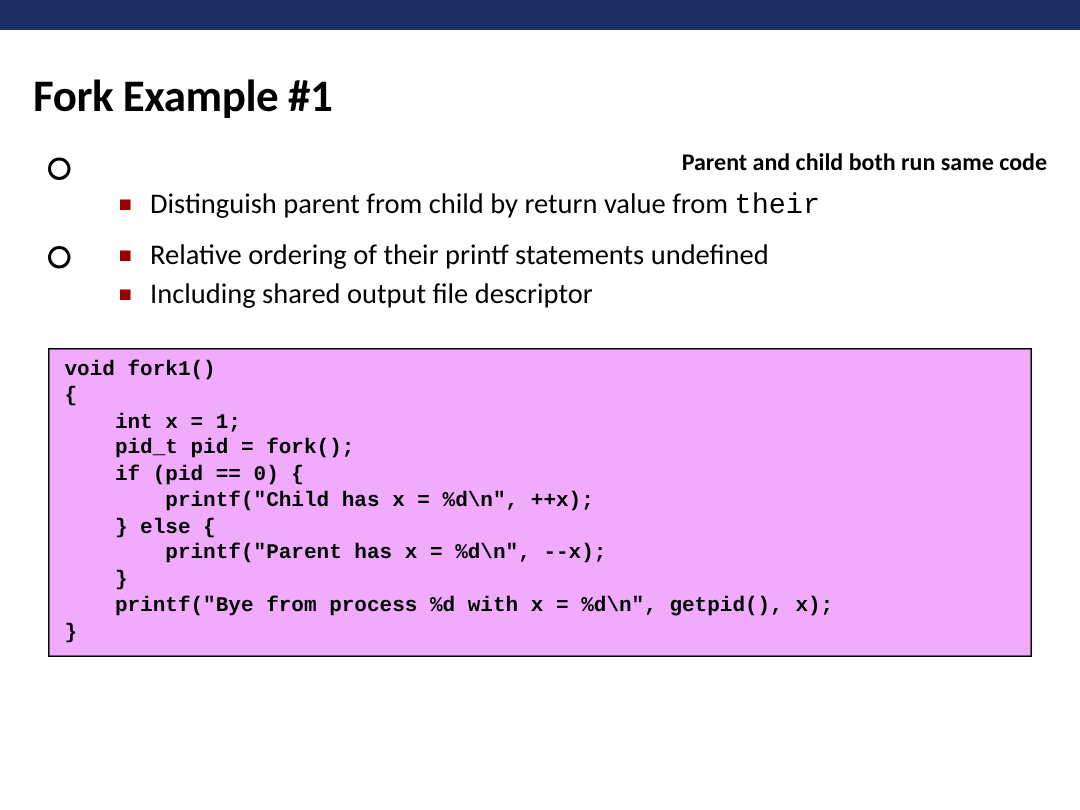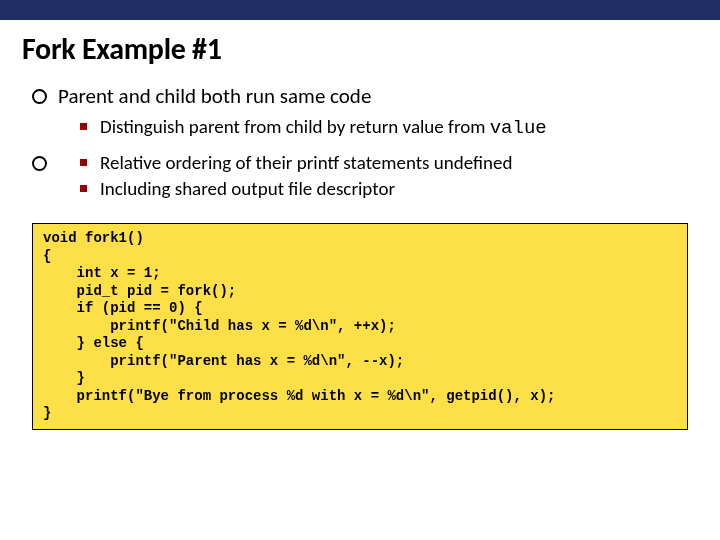--- a/index.html
+++ b/index.html
@@ -9,20 +9,21 @@
     font-family: Calibri, "Segoe UI", Arial, sans-serif;
     color: #000;
   }
   .topbar {
     width: 100%;
     height: 20px;
     background: #1f2f66;
   }
   .content {
     padding: 10px 22px 0 22px;
+    margin-top: 16px;
   }
   h1 {
     font-size: 30px;
     font-weight: 700;
     margin-bottom: 16px;
     letter-spacing: -0.3px;
   }
   ul.top {
     list-style: none;
     padding-left: 10px;
@@ -36,23 +37,24 @@
     content: "";
     position: absolute;
     left: 0;
     top: 6px;
     width: 11px;
     height: 11px;
     border: 2px solid #000;
     border-radius: 50%;
   }
   .top-label {
-    font-size: 21px;
-    font-weight: 400;
+    font-size: 16px;
+    font-weight: 700;
     line-height: 1.3;
+    text-align: right;
   }
   ul.sub {
     list-style: none;
     padding-left: 22px;
     margin-top: 4px;
     margin-bottom: 8px;
   }
   ul.sub > li {
     position: relative;
     padding-left: 20px;
@@ -66,21 +68,21 @@
     left: 0;
     top: 9px;
     width: 7px;
     height: 7px;
     background: #990000;
   }
   .mono { font-family: "Courier New", monospace; }
   .codebox {
     margin: 22px 10px 0 10px;
     border: 1px solid #000;
-    background: #fde047;
+    background: #f0abfc;
     padding: 6px 10px 6px 10px;
     font-family: "Courier New", monospace;
     font-size: 14px;
     font-weight: 700;
     line-height: 1.25;
     white-space: pre;
   }
 </style>
 </head>
 <body>
@@ -89,21 +91,21 @@
 
 <div class="content">
 
   <h1>Fork Example #1</h1>
 
   <ul class="top">
     <li>
       <div class="top-label">Parent and child both run same code</div>
       <ul class="sub">
         <li>
-          <span>Distinguish parent from child by return value from </span><span class="mono">value</span>
+          <span>Distinguish parent from child by return value from </span><span class="mono">their</span>
         </li>
       </ul>
     </li>
     <li>
       <ul class="sub">
         <li>
           <span>Relative ordering of their printf statements undefined</span>
         </li>
         <li>
           <span>Including shared output file descriptor</span>

